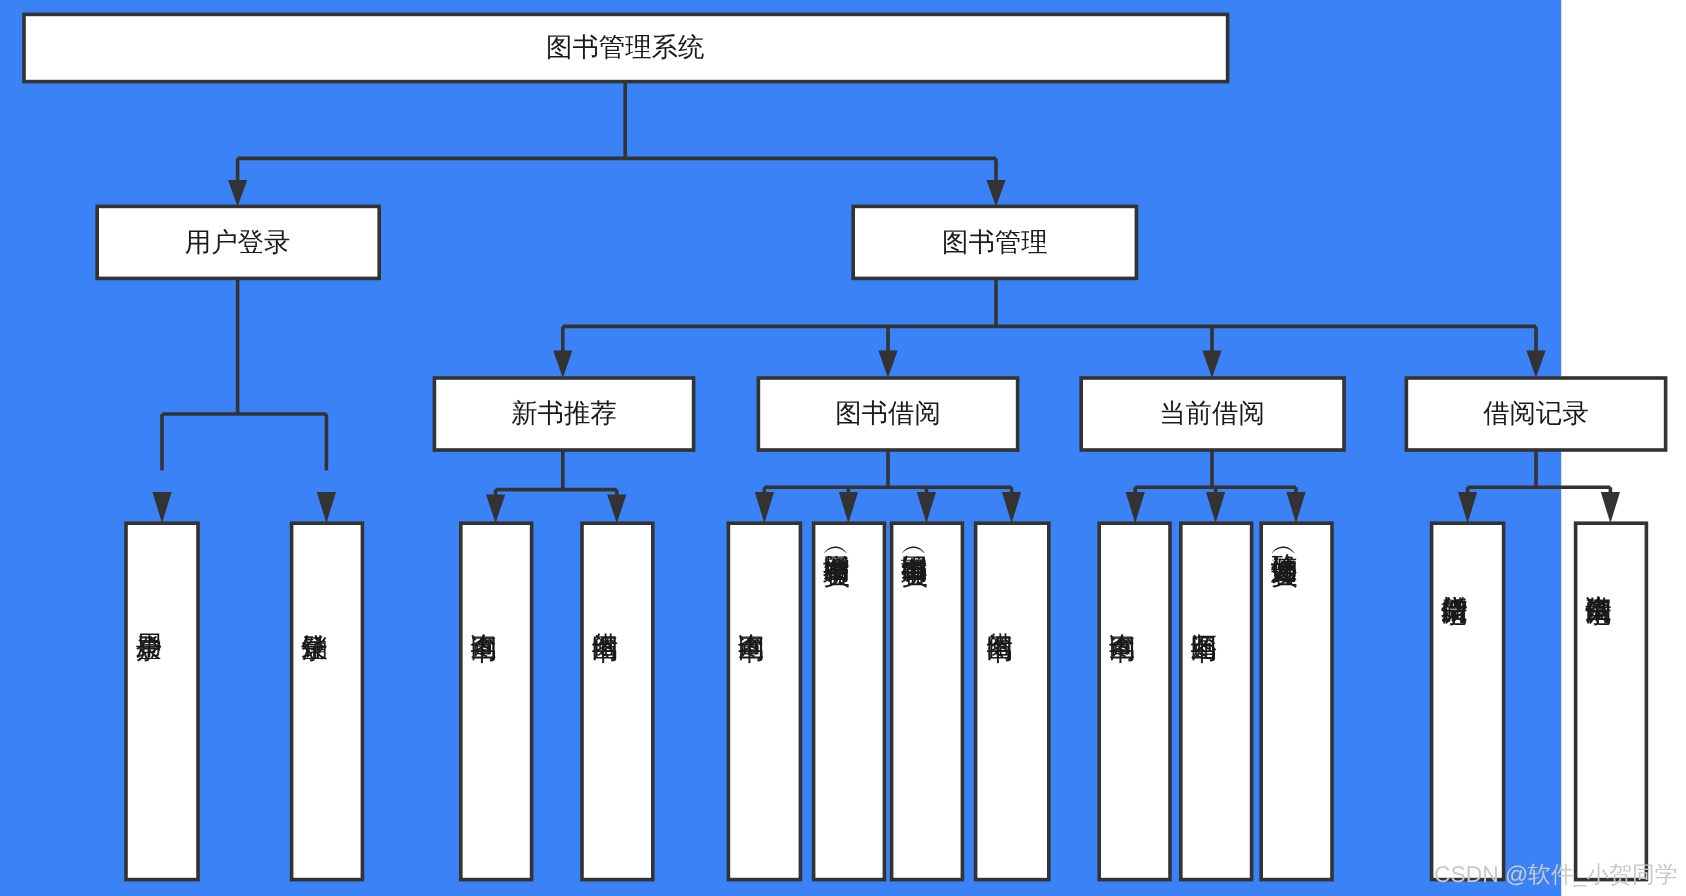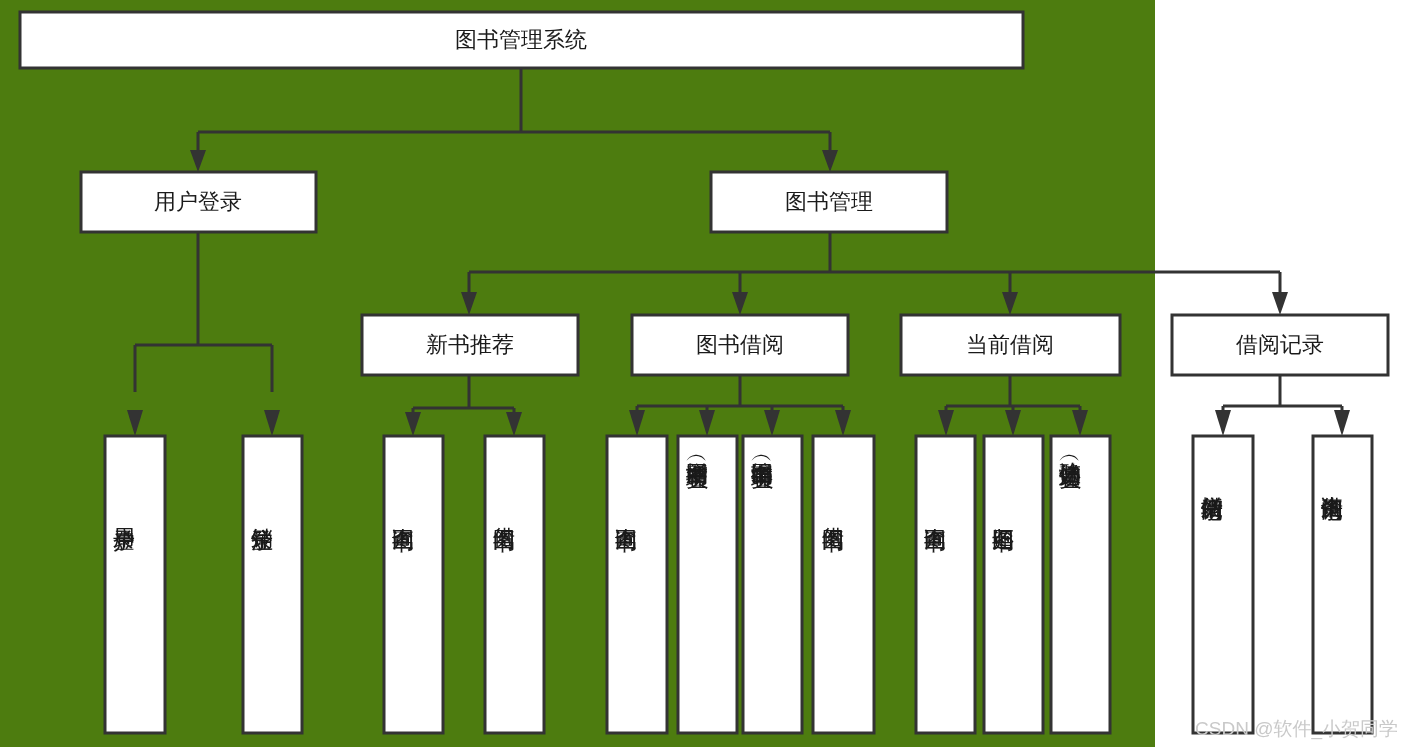--- a/index.html
+++ b/index.html
@@ -9,23 +9,23 @@
   }
   body {
     width: 1405px;
     height: 747px;
     font-family: "Liberation Sans", "DejaVu Sans", sans-serif;
     overflow: hidden;
     position: relative;
   }
   #diagram-root {
     position: relative;
-    width: 1155px;
+    width: 1301px;
     height: 747px;
-    background: #4d7c0f;
+    background: #3b82f6;
   }
   svg.diagram-svg {
     position: absolute;
     top: 0;
     left: 0;
     width: 1405px;
     height: 747px;
     display: block;
   }
   .node-box {

